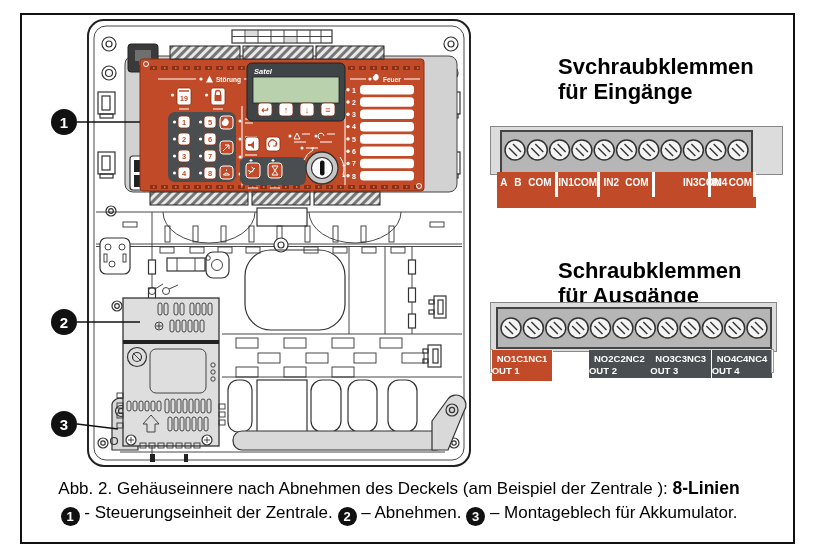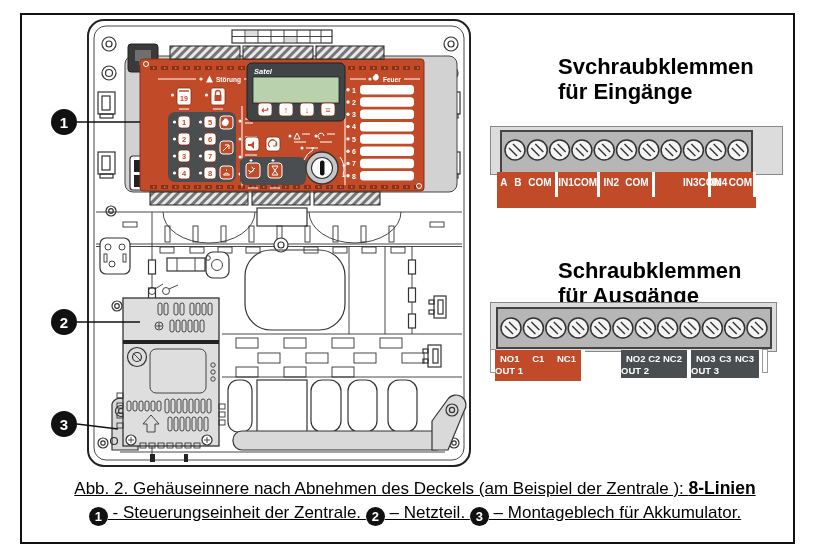--- a/index.html
+++ b/index.html
@@ -28,22 +28,22 @@
   .vsep{width:4px;height:25px;background:#fff;}
   .outwrap{position:absolute;left:491px;top:350px;width:282px;height:32px;display:flex;align-items:flex-start;}
   .outwrap .tick{width:4px;height:22px;background:#fff;outline:1px solid #999;}
   .outwrap .ogrp{display:flex;flex-direction:column;color:#fff;font-weight:bold;font-size:9.5px;}
   .outwrap .trow{display:flex;justify-content:space-between;padding:3px 5px 0 5px;}
   .outwrap .lrow{text-align:left;padding-top:1px;}
   .ogrp.hot{background:#c14a28;height:31px;}
   .ogrp.cold{background:#4a4e50;height:28px;}
   .outsep{width:4px;height:28px;background:#fff;}
   
-  .caption{position:absolute;left:32px;top:476px;width:766px;text-align:center;color:#000;
-           font-size:17px;line-height:24px;text-decoration:underline;}
+  .caption{position:absolute;left:16px;top:476px;width:766px;text-align:center;color:#000;
+           font-size:17px;line-height:24px;}
   .caption b{font-size:17.5px;}
   .badge{display:inline-block;width:19px;height:19px;border-radius:50%;background:#111;color:#fff;
          font-size:13px;font-weight:bold;line-height:19px;text-align:center;vertical-align:-3px;}
 </style>
 </head>
 <body>
 
 <div class="canvas">
   <div class="frame"></div>
 
@@ -638,24 +638,32 @@
     <div class="outsep"></div>
     <div class="ogrp cold" style="width:68px;">
       <div class="trow">
           <span>NO3</span>
           <span>C3</span>
           <span>NC3</span>
         </div>
       <div class="lrow">OUT 3</div>
     </div>
     <div class="outsep"></div>
+    <div class="ogrp cold" style="width:66px;">
+      <div class="trow">
+          <span>NO4</span>
+          <span>C4</span>
+          <span>NC4</span>
+        </div>
+      <div class="lrow">OUT 4</div>
+    </div>
     <div class="tick"></div>
   </div>
 
   <div class="caption">
     <div>
       <span>Abb. 2. Gehäuseinnere nach Abnehmen des Deckels (am Beispiel der Zentrale ): </span><b>8-Linien</b>
     </div>
     <div>
-      <span class="badge">1</span><span> - Steuerungseinheit der Zentrale. </span><span class="badge">2</span><span> – Netzteil. </span><span class="badge">3</span><span> – Montageblech für Akkumulator.</span>
+      <span class="badge">1</span><span> - Steuerungseinheit der Zentrale. </span><span class="badge">2</span><span> – Abnehmen. </span><span class="badge">3</span><span> – Montageblech für Akkumulator.</span>
     </div>
   </div>
 </div>
 
 </body></html>

